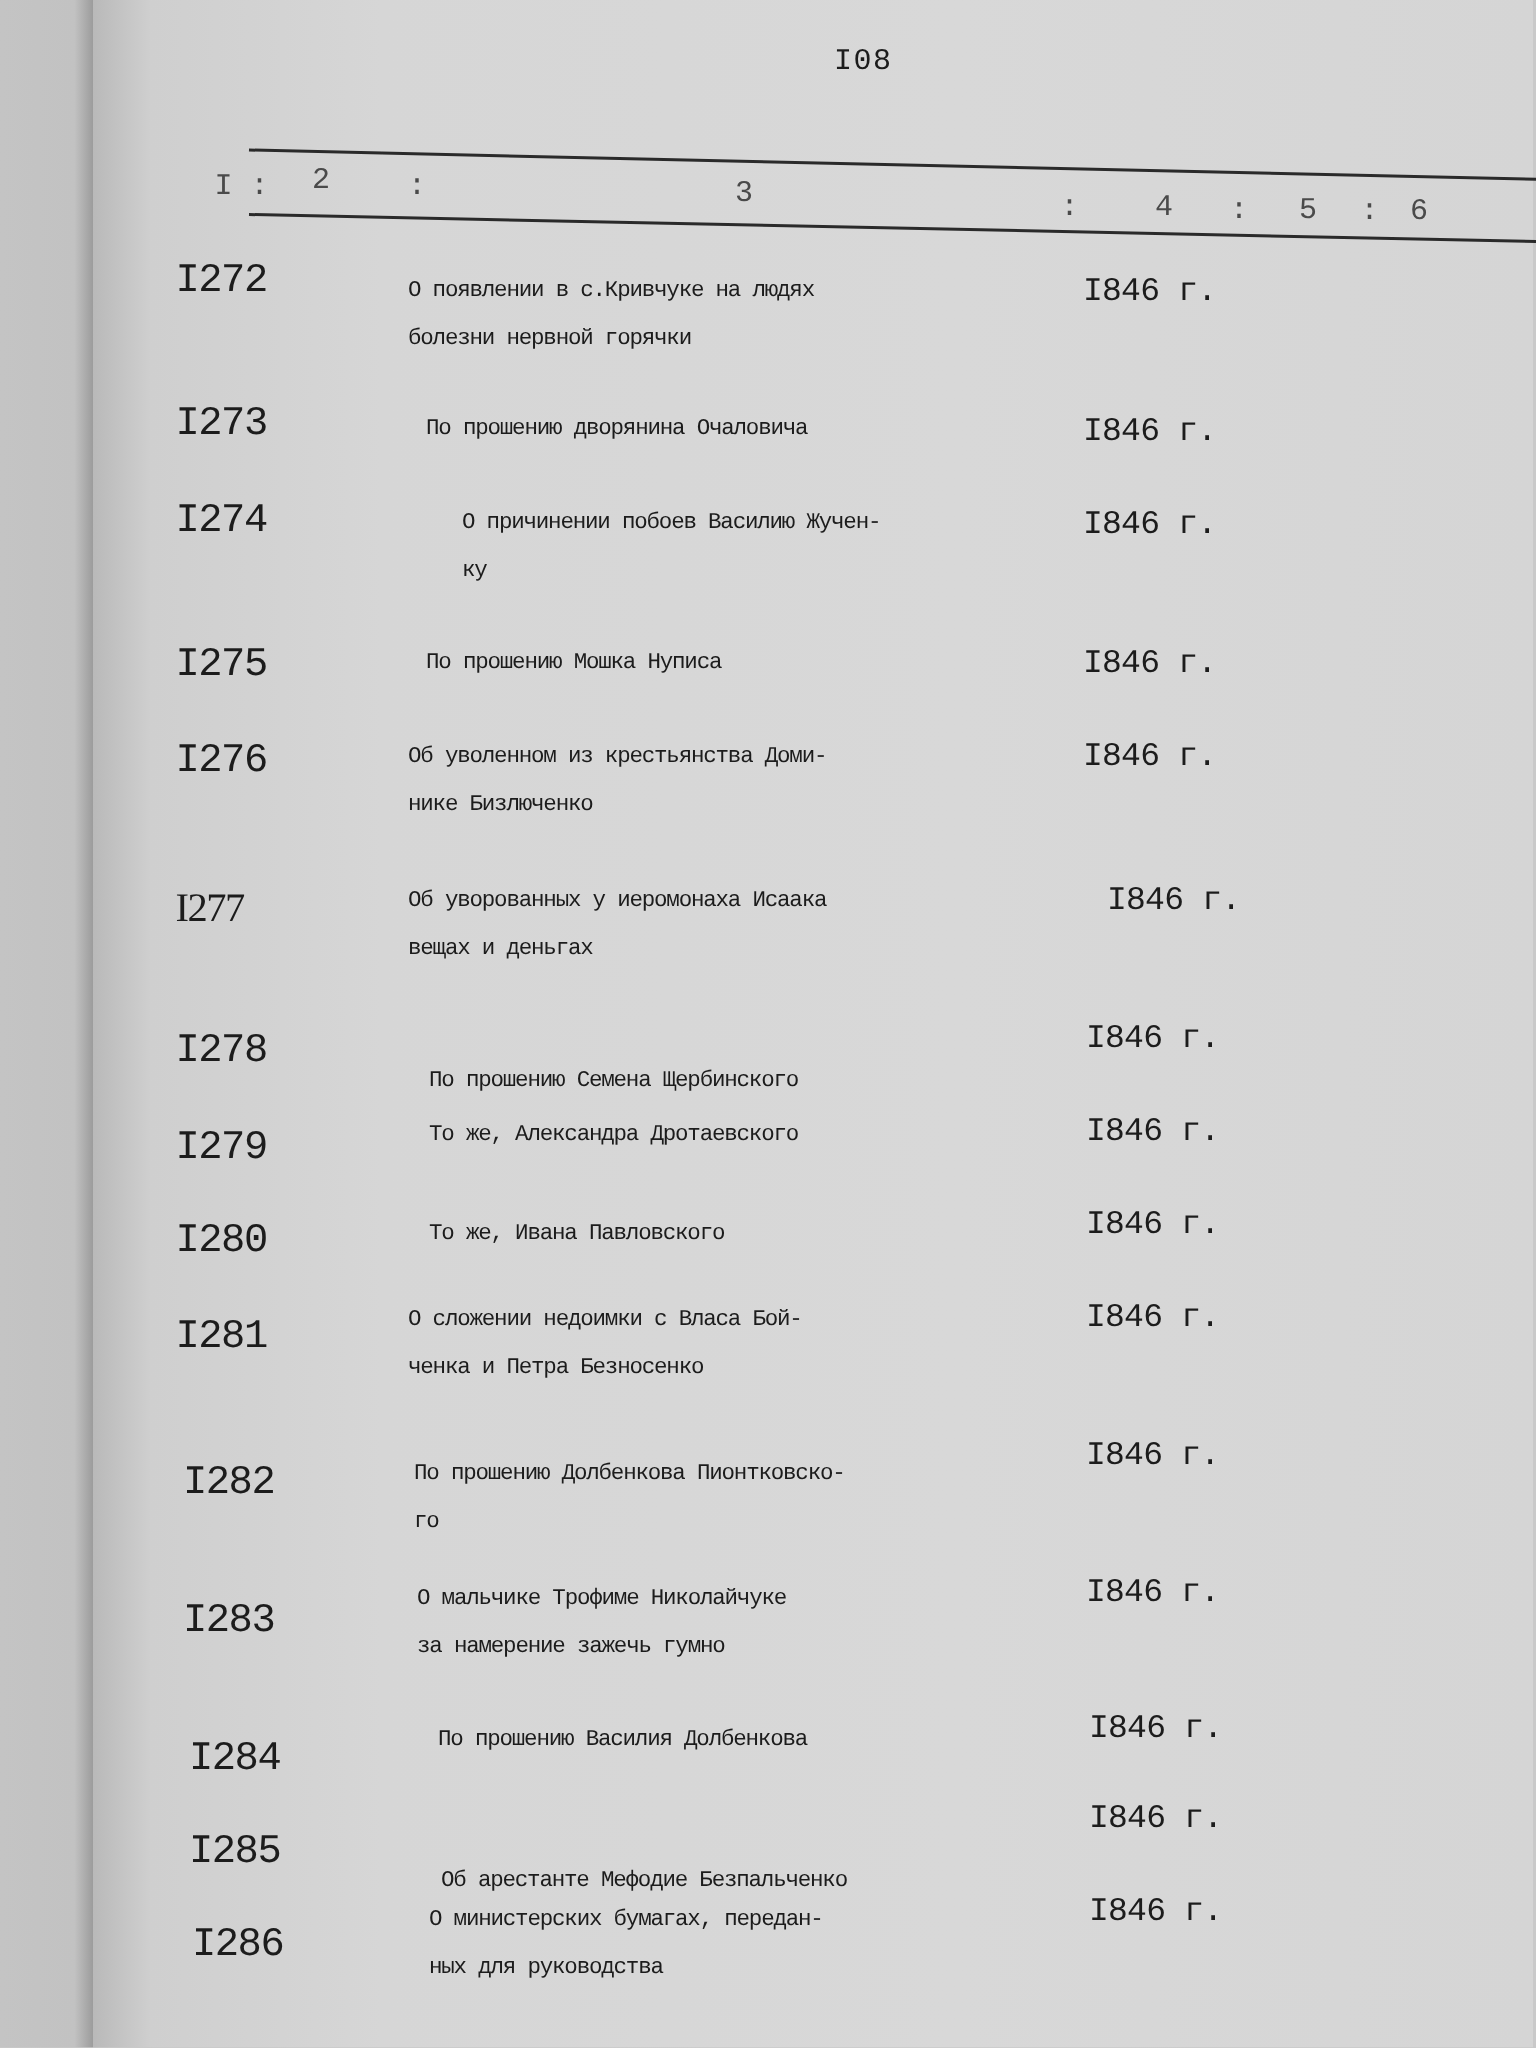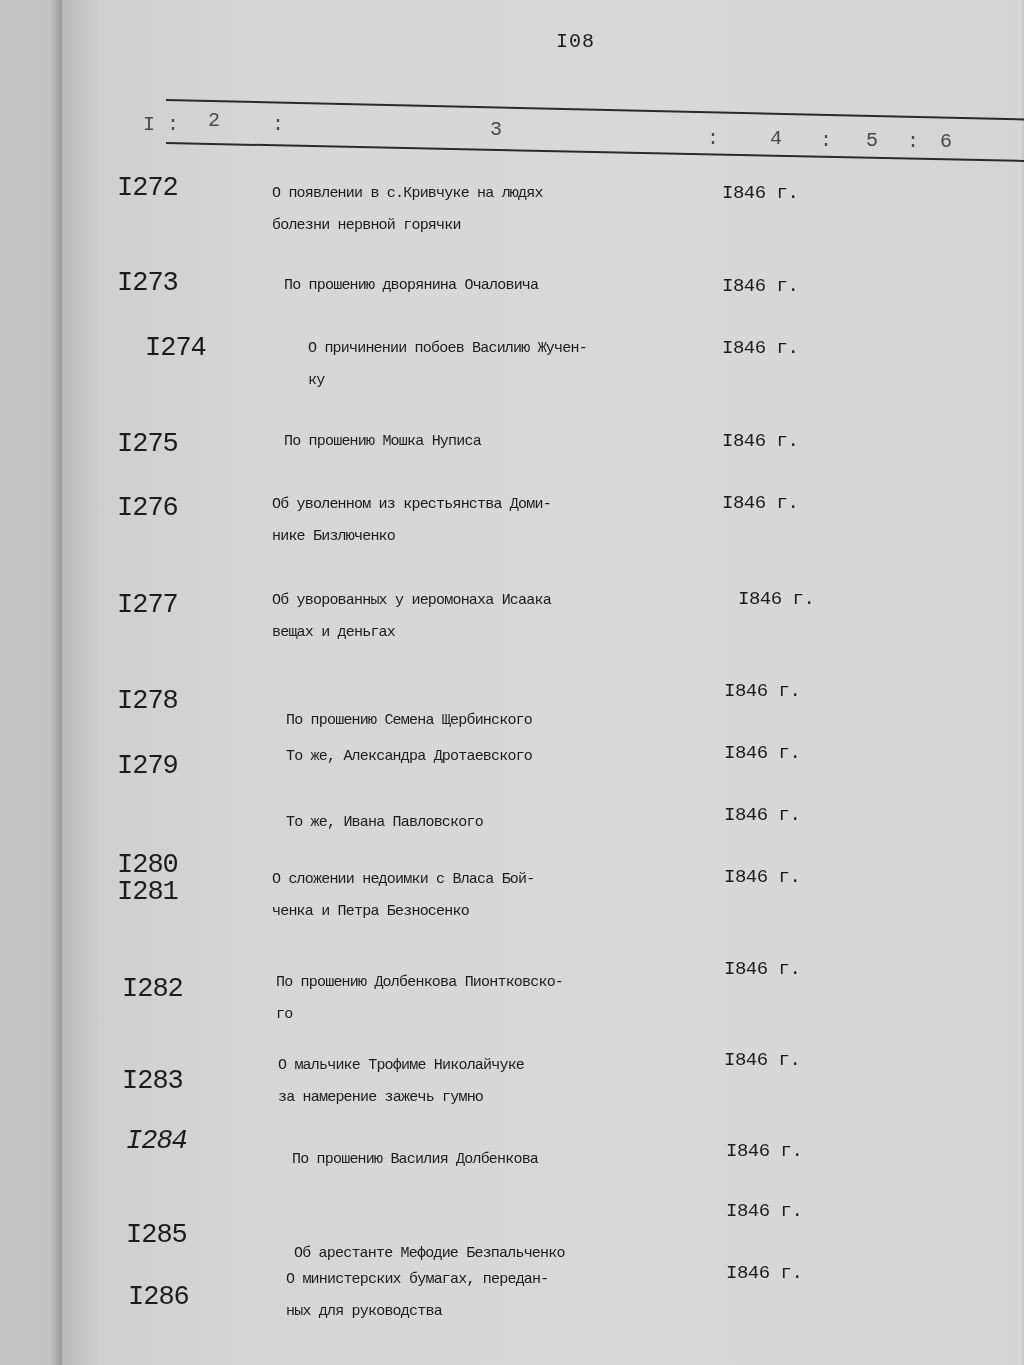--- a/index.html
+++ b/index.html
@@ -53,21 +53,21 @@
     }
     .entry-title {
       position: absolute;
       font-size: 15px;
       line-height: 32px;
       white-space: pre;
       letter-spacing: -0.8px;
     }
     .entry-date {
       position: absolute;
-      font-size: 19px;
+      font-size: 22px;
       letter-spacing: -0.5px;
       white-space: pre;
     }
   </style>
 </head>
 <body>
 
 <div class="prev-page"></div>
 
 <div class="page">
@@ -93,54 +93,54 @@
         <span class="entry-title" style="left: 210px; top: 178px;">О появлении в с.Кривчуке на людях
 болезни нервной горячки</span>
         <span class="entry-date" style="left: 660px; top: 182px;">I846 г.</span>
       </div>
       <div>
         <span class="entry-num" style="left: 55px; top: 268px;">I273</span>
         <span class="entry-title" style="left: 222px; top: 270px;">По прошению дворянина Очаловича</span>
         <span class="entry-date" style="left: 660px; top: 275px;">I846 г.</span>
       </div>
       <div>
-        <span class="entry-num" style="left: 55px; top: 333px; margin-left: 28px;">I274</span>
+        <span class="entry-num" style="left: 55px; top: 333px;">I274</span>
         <span class="entry-title" style="left: 222px; top: 333px; margin-left: 24px;">О причинении побоев Василию Жучен-
 ку</span>
         <span class="entry-date" style="left: 660px; top: 337px;">I846 г.</span>
       </div>
       <div>
         <span class="entry-num" style="left: 55px; top: 429px;">I275</span>
         <span class="entry-title" style="left: 222px; top: 426px;">По прошению Мошка Нуписа</span>
         <span class="entry-date" style="left: 660px; top: 430px;">I846 г.</span>
       </div>
       <div>
         <span class="entry-num" style="left: 55px; top: 493px;">I276</span>
         <span class="entry-title" style="left: 210px; top: 489px;">Об уволенном из крестьянства Доми-
 нике Бизлюченко</span>
         <span class="entry-date" style="left: 660px; top: 492px;">I846 г.</span>
       </div>
       <div>
-        <span class="entry-num" style="left: 55px; top: 590px;">I277</span>
+        <span class="entry-num" style="left: 55px; top: 590px; font-family: Liberation Serif, serif;">I277</span>
         <span class="entry-title" style="left: 210px; top: 585px;">Об уворованных у иеромонаха Исаака
 вещах и деньгах</span>
         <span class="entry-date" style="left: 676px; top: 588px;">I846 г.</span>
       </div>
       <div>
         <span class="entry-num" style="left: 55px; top: 686px; text-align: right;">I278</span>
         <span class="entry-title" style="left: 224px; top: 679px; margin-top: 26px;">По прошению Семена Щербинского</span>
         <span class="entry-date" style="left: 662px; top: 680px;">I846 г.</span>
       </div>
       <div>
         <span class="entry-num" style="left: 55px; top: 751px;">I279</span>
         <span class="entry-title" style="left: 224px; top: 741px;">То же, Александра Дротаевского</span>
         <span class="entry-date" style="left: 662px; top: 742px;">I846 г.</span>
       </div>
       <div>
-        <span class="entry-num" style="left: 55px; top: 850px;">I280</span>
+        <span class="entry-num" style="left: 55px; top: 813px;">I280</span>
         <span class="entry-title" style="left: 224px; top: 807px;">То же, Ивана Павловского</span>
         <span class="entry-date" style="left: 662px; top: 804px;">I846 г.</span>
       </div>
       <div>
         <span class="entry-num" style="left: 55px; top: 877px;">I281</span>
         <span class="entry-title" style="left: 210px; top: 864px;">О сложении недоимки с Власа Бой-
 ченка и Петра Безносенко</span>
         <span class="entry-date" style="left: 662px; top: 866px;">I846 г.</span>
       </div>
       <div>
@@ -149,21 +149,21 @@
 го</span>
         <span class="entry-date" style="left: 662px; top: 958px;">I846 г.</span>
       </div>
       <div>
         <span class="entry-num" style="left: 60px; top: 1066px;">I283</span>
         <span class="entry-title" style="left: 216px; top: 1050px;">О мальчике Трофиме Николайчуке
 за намерение зажечь гумно</span>
         <span class="entry-date" style="left: 662px; top: 1049px;">I846 г.</span>
       </div>
       <div>
-        <span class="entry-num" style="left: 64px; top: 1126px; font-style: italic;">I284</span>
+        <span class="entry-num" style="left: 64px; top: 1158px;">I284</span>
         <span class="entry-title" style="left: 230px; top: 1144px;">По прошению Василия Долбенкова</span>
         <span class="entry-date" style="left: 664px; top: 1140px;">I846 г.</span>
       </div>
       <div>
         <span class="entry-num" style="left: 64px; top: 1220px;">I285</span>
         <span class="entry-title" style="left: 232px; top: 1202px; margin-top: 36px;">Об арестанте Мефодие Безпальченко</span>
         <span class="entry-date" style="left: 664px; top: 1200px;">I846 г.</span>
       </div>
       <div>
         <span class="entry-num" style="left: 66px; top: 1282px;">I286</span>

